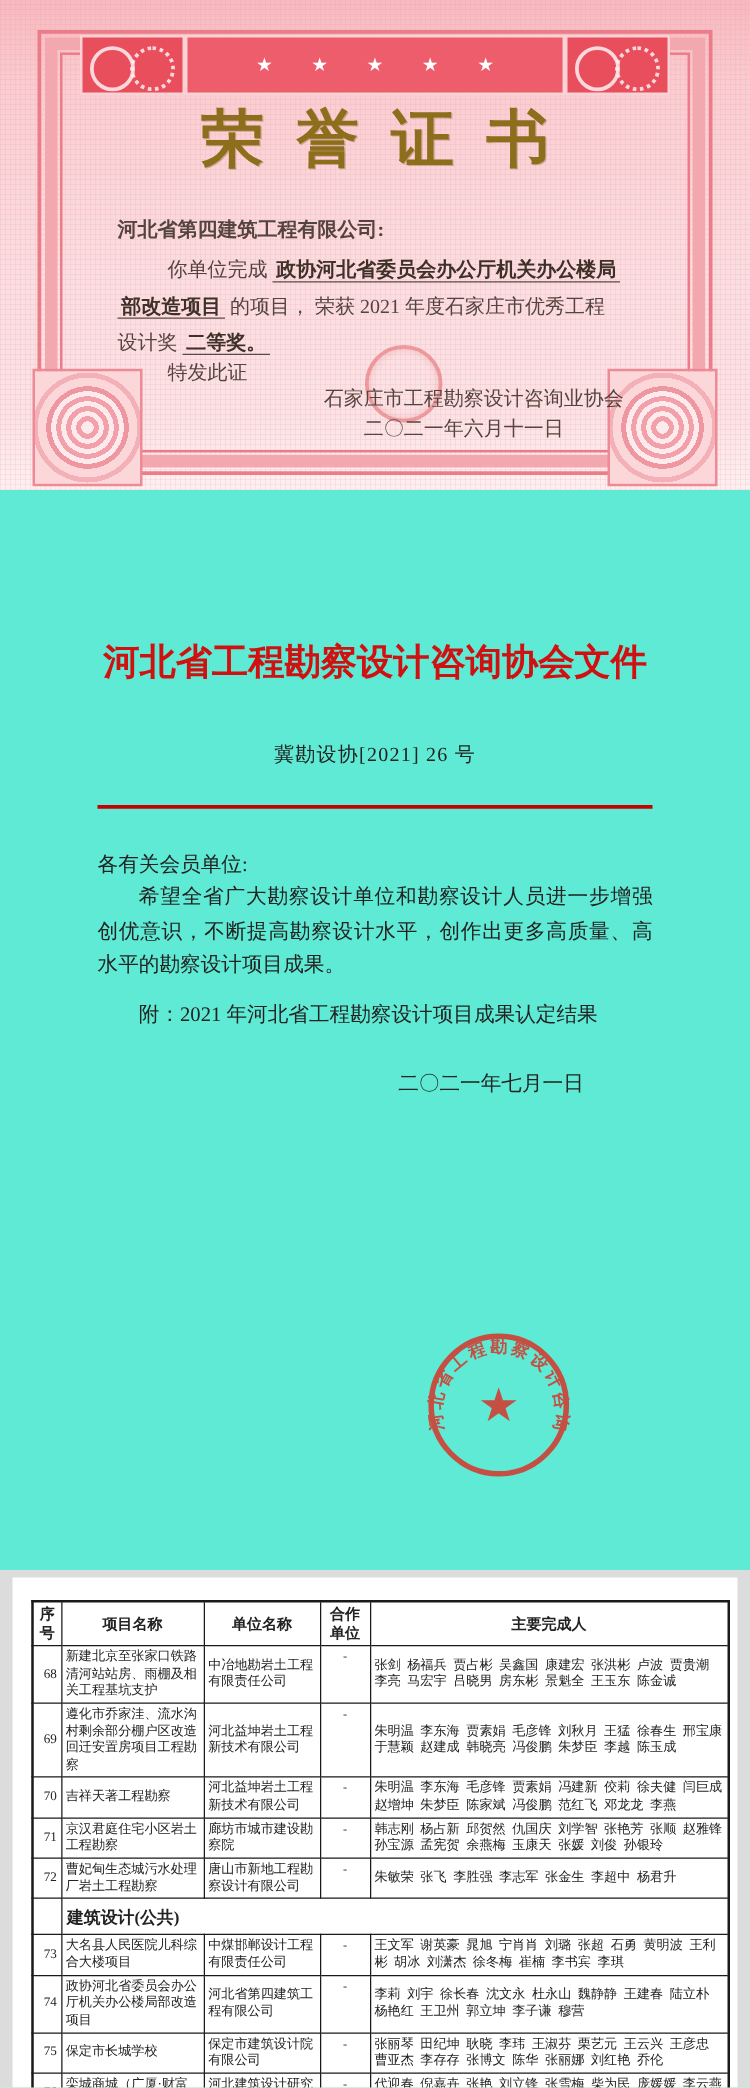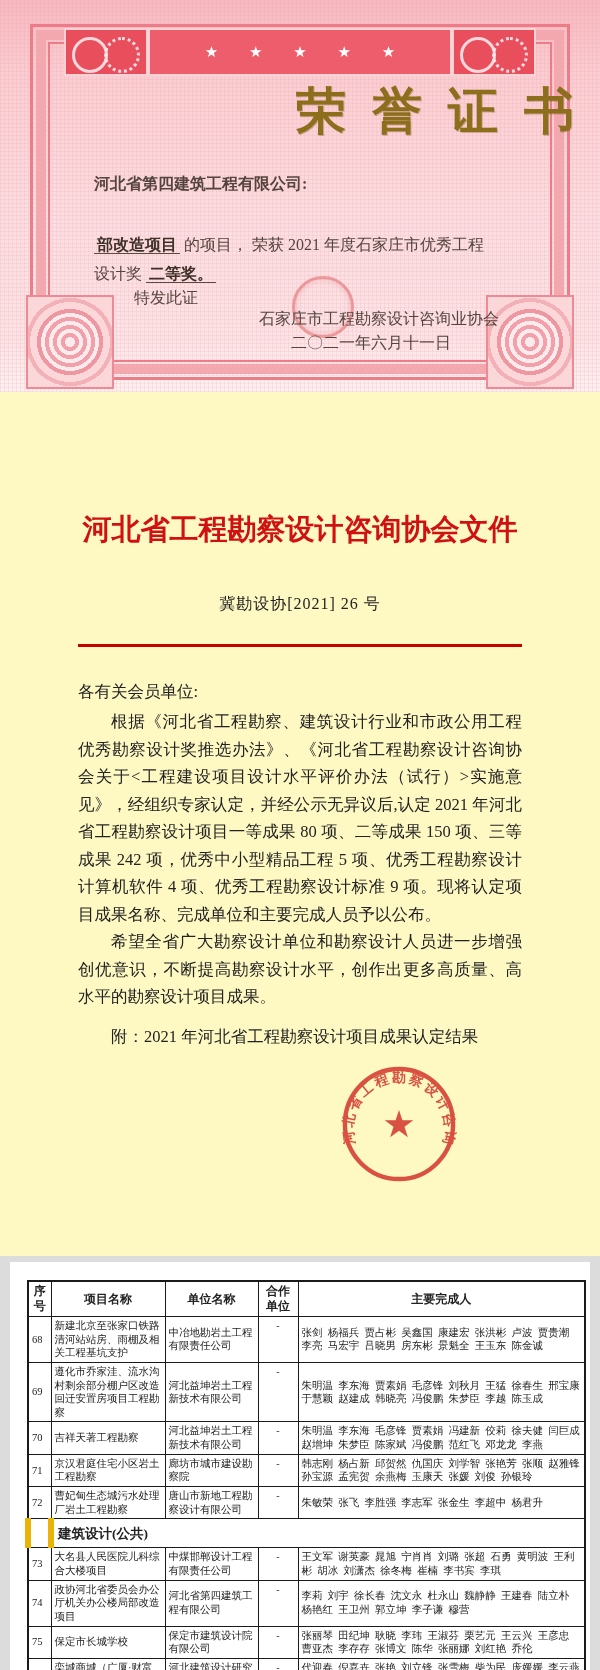--- a/index.html
+++ b/index.html
@@ -55,21 +55,21 @@
     position:absolute; bottom:3px; width:88px; height:94px; z-index:3;
     border:2px solid #ee8a95;
     background:
       radial-gradient(circle at 50% 50%,
         #fdeaec 0 5px, #f2a0a9 5px 9px, #fdeaec 9px 13px, #f2a0a9 13px 17px,
         #fdeaec 17px 21px, #f2a0a9 21px 25px, #fdeaec 25px 29px, #ef97a1 29px 33px,
         #fbd7da 33px 40px, #f4b0b7 40px 44px, #fbd7da 44px);
   }
   .medal.left { left:26px; } .medal.right { right:26px; }
   .cert-title {
-    position:absolute; top:78px; left:0; width:100%; text-align:right;
+    position:absolute; top:78px; left:0; width:100%; text-align:center;
     font-size:50px; font-weight:bold; color:#8d6e1c;
     letter-spacing:26px; text-indent:26px;
     text-shadow:1px 1px 0 rgba(120,90,20,.35); z-index:2;
   }
   .cert-text { position:absolute; z-index:4; color:#55443d; font-size:16px; }
   .cert-recipient { top:174px; left:94px; font-weight:bold; }
   .cert-l1 { top:206px; left:134px; }
   .cert-l2 { top:235px; left:94px; }
   .cert-l3 { top:264px; left:94px; }
   .cert-issue { top:288px; left:134px; }
@@ -78,21 +78,21 @@
   .blank { font-weight:bold; color:#3f3028; border-bottom:1.5px solid #5a4a42; padding:0 3px; }
   .cert-seal {
     position:absolute; top:276px; left:292px; width:62px; height:62px; z-index:3;
     border:3px solid rgba(218,70,76,.45); border-radius:50%;
     box-shadow: inset 0 0 6px rgba(218,70,76,.25);
   }
 
   
   .doc {
     position:absolute; top:392px; left:0; width:600px; height:896px;
-    background:#fef9c3; padding:0 78px;
+    background:#5eead4; padding:0 78px;
   }
   .doc-org {
     margin-top:118px; text-align:center;
     color:#d01111; font-size:29px; font-weight:bold; white-space:nowrap;
     font-family:"Liberation Serif","DejaVu Serif",serif;
   }
   .doc-no { margin-top:44px; text-align:center; font-size:16px; letter-spacing:1px; }
   .doc-rule { margin-top:29px; height:3px; background:#c40000; }
   .doc-title { margin-top:34px; text-align:center; font-size:21px; font-weight:bold; line-height:33px; }
   .doc-salut { margin-top:34px; font-size:16.5px; }
@@ -109,65 +109,66 @@
     border-collapse:collapse; table-layout:fixed;
     margin:18px 0 0 15px; width:557px;
     border:2px solid #1a1a1a;
   }
   .results th, .results td {
     border:1px solid #1a1a1a; vertical-align:middle;
     font-family:"Liberation Serif","DejaVu Serif",serif;
   }
   .results th { font-size:12px; font-weight:bold; height:30px; text-align:center; line-height:1.25; padding:2px; }
   .results td { font-size:10.5px; line-height:1.3; padding:2px 3px; height:29px; }
-  .results td.c-no { text-align:left; width:23px;margin-left:12px; }
+  .results td.c-no { text-align:right; width:23px;margin-left:12px; }
   .results td.c-project { text-align:left; }
   .results td.c-unit { text-align:left; }
   .results td.c-partner { text-align:center; vertical-align:top; font-size:10px; color:#333; }
   .results td.c-people { text-align:left; white-space:pre-wrap; word-break:break-all; }
-  .results tr.section td { border-left:6px solid #eab308; }
+  .results tr.section td { border-left:1px solid #eab308; }
   .results td.section-label { font-size:13.5px; font-weight:bold; padding-left:4px; height:24px; }
   col.w1{width:23px} col.w2{width:114px} col.w3{width:93px} col.w4{width:40px} col.w5{width:287px}
 </style>
 </head>
 <body>
 
 <div class="cert">
   <div class="cert-frame"></div>
   <div class="cert-band">
     <div class="swirl left"></div>
     <span class="cert-stars">★ ★ ★ ★ ★</span>
     <div class="swirl right"></div>
   </div>
   <div class="medal left"></div>
   <div class="medal right"></div>
 
   <div class="cert-title">荣誉证书</div>
 
   <div class="cert-text cert-recipient">河北省第四建筑工程有限公司:</div>
 
+  <div class="cert-text cert-l1"><span>你单位完成 </span><span class="blank">政协河北省委员会办公厅机关办公楼局</span></div>
 
   <div class="cert-text cert-l2"><span class="blank">部改造项目</span><span> 的项目， 荣获 2021 年度石家庄市优秀工程</span></div>
 
   <div class="cert-text cert-l3"><span>设计奖 </span><span class="blank">二等奖。</span></div>
 
   <div class="cert-text cert-issue">特发此证</div>
   <div class="cert-text cert-issuer">石家庄市工程勘察设计咨询业协会</div>
   <div class="cert-text cert-date">二〇二一年六月十一日</div>
   <div class="cert-seal"></div>
 </div>
 
 <div class="doc">
   <div class="doc-org">河北省工程勘察设计咨询协会文件</div>
   <div class="doc-no">冀勘设协[2021] 26 号</div>
   <div class="doc-rule"></div>
   <div class="doc-salut">各有关会员单位:</div>
-  <p class="doc-para first">根据《河北省工程勘察、建筑设计行业和市政公用工程优秀勘察设计奖推选办法》、《河北省工程勘察设计咨询协会关于&lt;工程建设项目设计水平评价办法（试行）&gt;实施意见》，经组织专家认定，并经公示无异议后,认定 2021 年河北省工程勘察设计项目一等成果 80 项、二等成果 150 项、三等成果 242 项，优秀中小型精品工程 5 项、优秀工程勘察设计计算机软件 4 项、优秀工程勘察设计标准 9 项。现将认定项目成果名称、完成单位和主要完成人员予以公布。</p>
   <p class="doc-para">希望全省广大勘察设计单位和勘察设计人员进一步增强创优意识，不断提高勘察设计水平，创作出更多高质量、高水平的勘察设计项目成果。</p>
   <div class="doc-attach">附：2021 年河北省工程勘察设计项目成果认定结果</div>
+  <div class="doc-date">二〇二一年七月一日</div>
 
   <svg class="assoc-seal" viewBox="0 0 120 120">
     <ellipse cx="60" cy="60" rx="55" ry="56" fill="none" stroke="#d43a30" stroke-width="4.5"></ellipse>
     <text x="60" y="73" text-anchor="middle" font-size="38" fill="#d43a30" font-family="DejaVu Sans, sans-serif">★</text>
     <path id="sealArc" d="M 16,82 A 47,48 0 1 1 104,82" fill="none"></path>
     <text font-size="14" fill="#d43a30" letter-spacing="2.5" font-family="Liberation Serif, DejaVu Serif, serif" font-weight="bold">
       <textPath href="#sealArc" startOffset="2">河北省工程勘察设计咨询协会</textPath>
     </text>
   </svg>
 </div>

